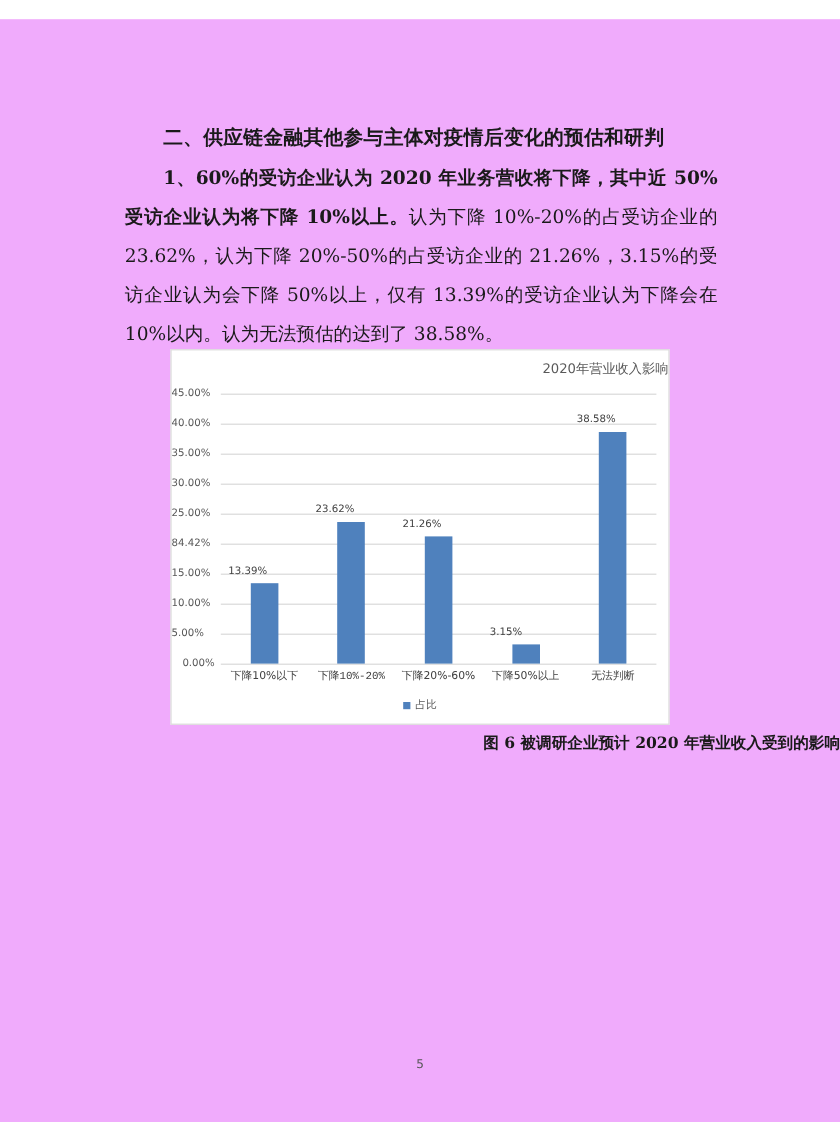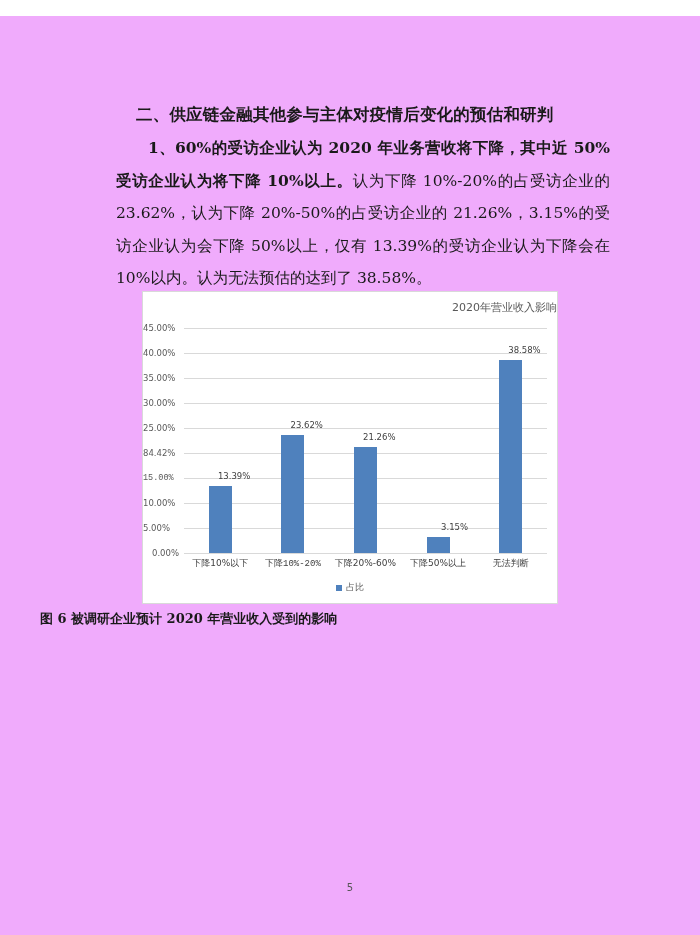--- a/index.html
+++ b/index.html
@@ -4,39 +4,39 @@
   <style>
     html, body { margin: 0; padding: 0; background: #ffffff; }
     body { width: 700px; height: 935px; position: relative; overflow: hidden;
            font-family: "DejaVu Serif", "Liberation Serif", serif; color: #1a1a1a; }
     .page { position: absolute; left: 0; top: 16px; width: 700px; height: 935px; background: #f0abfc; }
     .heading2 { position: absolute; left: 136px; top: 88px; font-size: 16.5px; font-weight: bold;
                 letter-spacing: 0.2px; white-space: nowrap; }
     .para { position: absolute; left: 104px; width: 494px; font-size: 15.5px; line-height: 32.5px;
             text-align: justify; text-indent: 32px; }
     .para b { font-weight: bold; }
-    .p1 { top: 116px; margin-left: 12px; }
+    .p1 { top: 116px; }
     .p2 { top: 630px; }
     .chart { position: absolute; left: 142px; top: 275px; width: 416px; height: 313px;
              border: 1px solid #d9d9d9; box-sizing: border-box; background: #fff;
              font-family: "DejaVu Sans", "Liberation Sans", sans-serif; }
     .chart-title { position: absolute; left: 0; right: 0; top: 8px; text-align: right;
                    font-size: 11px; color: #595959; }
     .plot { position: absolute; left: 41px; top: 36px; width: 363px; height: 225px; }
     .gridline { position: absolute; left: 0; right: 0; height: 1px; background: #d9d9d9; }
     .ytick { position: absolute; left: -41px; width: 36px; text-align: left; font-size: 8.5px;
              color: #595959; transform: translateY(-50%); }
     .bar { position: absolute; bottom: 0; width: 23px; background: #4f81bd; }
-    .barlabel { position: absolute; font-size: 8.5px; color: #404040; width: 60px; text-align: right;
+    .barlabel { position: absolute; font-size: 8.5px; color: #404040; width: 60px; text-align: left;
                 transform: translateX(-50%); }
     .xlabel { position: absolute; top: 229px; font-size: 9px; color: #404040; width: 72px;
               text-align: center; transform: translateX(-50%); white-space: nowrap; }
     .legend { position: absolute; left: 0; right: 0; top: 289px; text-align: center; font-size: 9px; color: #595959; }
     .legend-swatch { display: inline-block; width: 6px; height: 6px; background: #4f81bd; margin-right: 4px; vertical-align: middle; }
-    .caption { position: absolute; left: 0; right: 0; top: 594px; text-align: left; font-size: 13px;
+    .caption { position: absolute; left: 0; right: 0; top: 594px; text-align: right; font-size: 13px;
                font-weight: bold; color: #1a1a1a; padding-left: 40px; }
     .pagenum { position: absolute; left: 0; right: 0; top: 866px; text-align: center; font-size: 10px;
                color: #555; font-family: "DejaVu Sans", sans-serif; }
   </style>
 </head>
 <body>
 
 <div class="page">
 
   <div class="heading2">二、供应链金融其他参与主体对疫情后变化的预估和研判</div>
@@ -46,21 +46,21 @@
   <div class="chart">
     <div class="chart-title">2020年营业收入影响</div>
     <div class="plot" id="plot">
         <div class="gridline" style="top: 225px;"></div>
         <div class="ytick" style="top: 225px; text-align: right;">0.00%</div>
         <div class="gridline" style="top: 200px;"></div>
         <div class="ytick" style="top: 200px;">5.00%</div>
         <div class="gridline" style="top: 175px;"></div>
         <div class="ytick" style="top: 175px;">10.00%</div>
         <div class="gridline" style="top: 150px;"></div>
-        <div class="ytick" style="top: 150px; font-family: Liberation Mono, monospace;">15.00%</div>
+        <div class="ytick" style="top: 150px;">15.00%</div>
         <div class="gridline" style="top: 125px;"></div>
         <div class="ytick" style="top: 125px;">84.42%</div>
         <div class="gridline" style="top: 100px;"></div>
         <div class="ytick" style="top: 100px;">25.00%</div>
         <div class="gridline" style="top: 75px;"></div>
         <div class="ytick" style="top: 75px;">30.00%</div>
         <div class="gridline" style="top: 50px;"></div>
         <div class="ytick" style="top: 50px;">35.00%</div>
         <div class="gridline" style="top: 25px;"></div>
         <div class="ytick" style="top: 25px;">40.00%</div>

